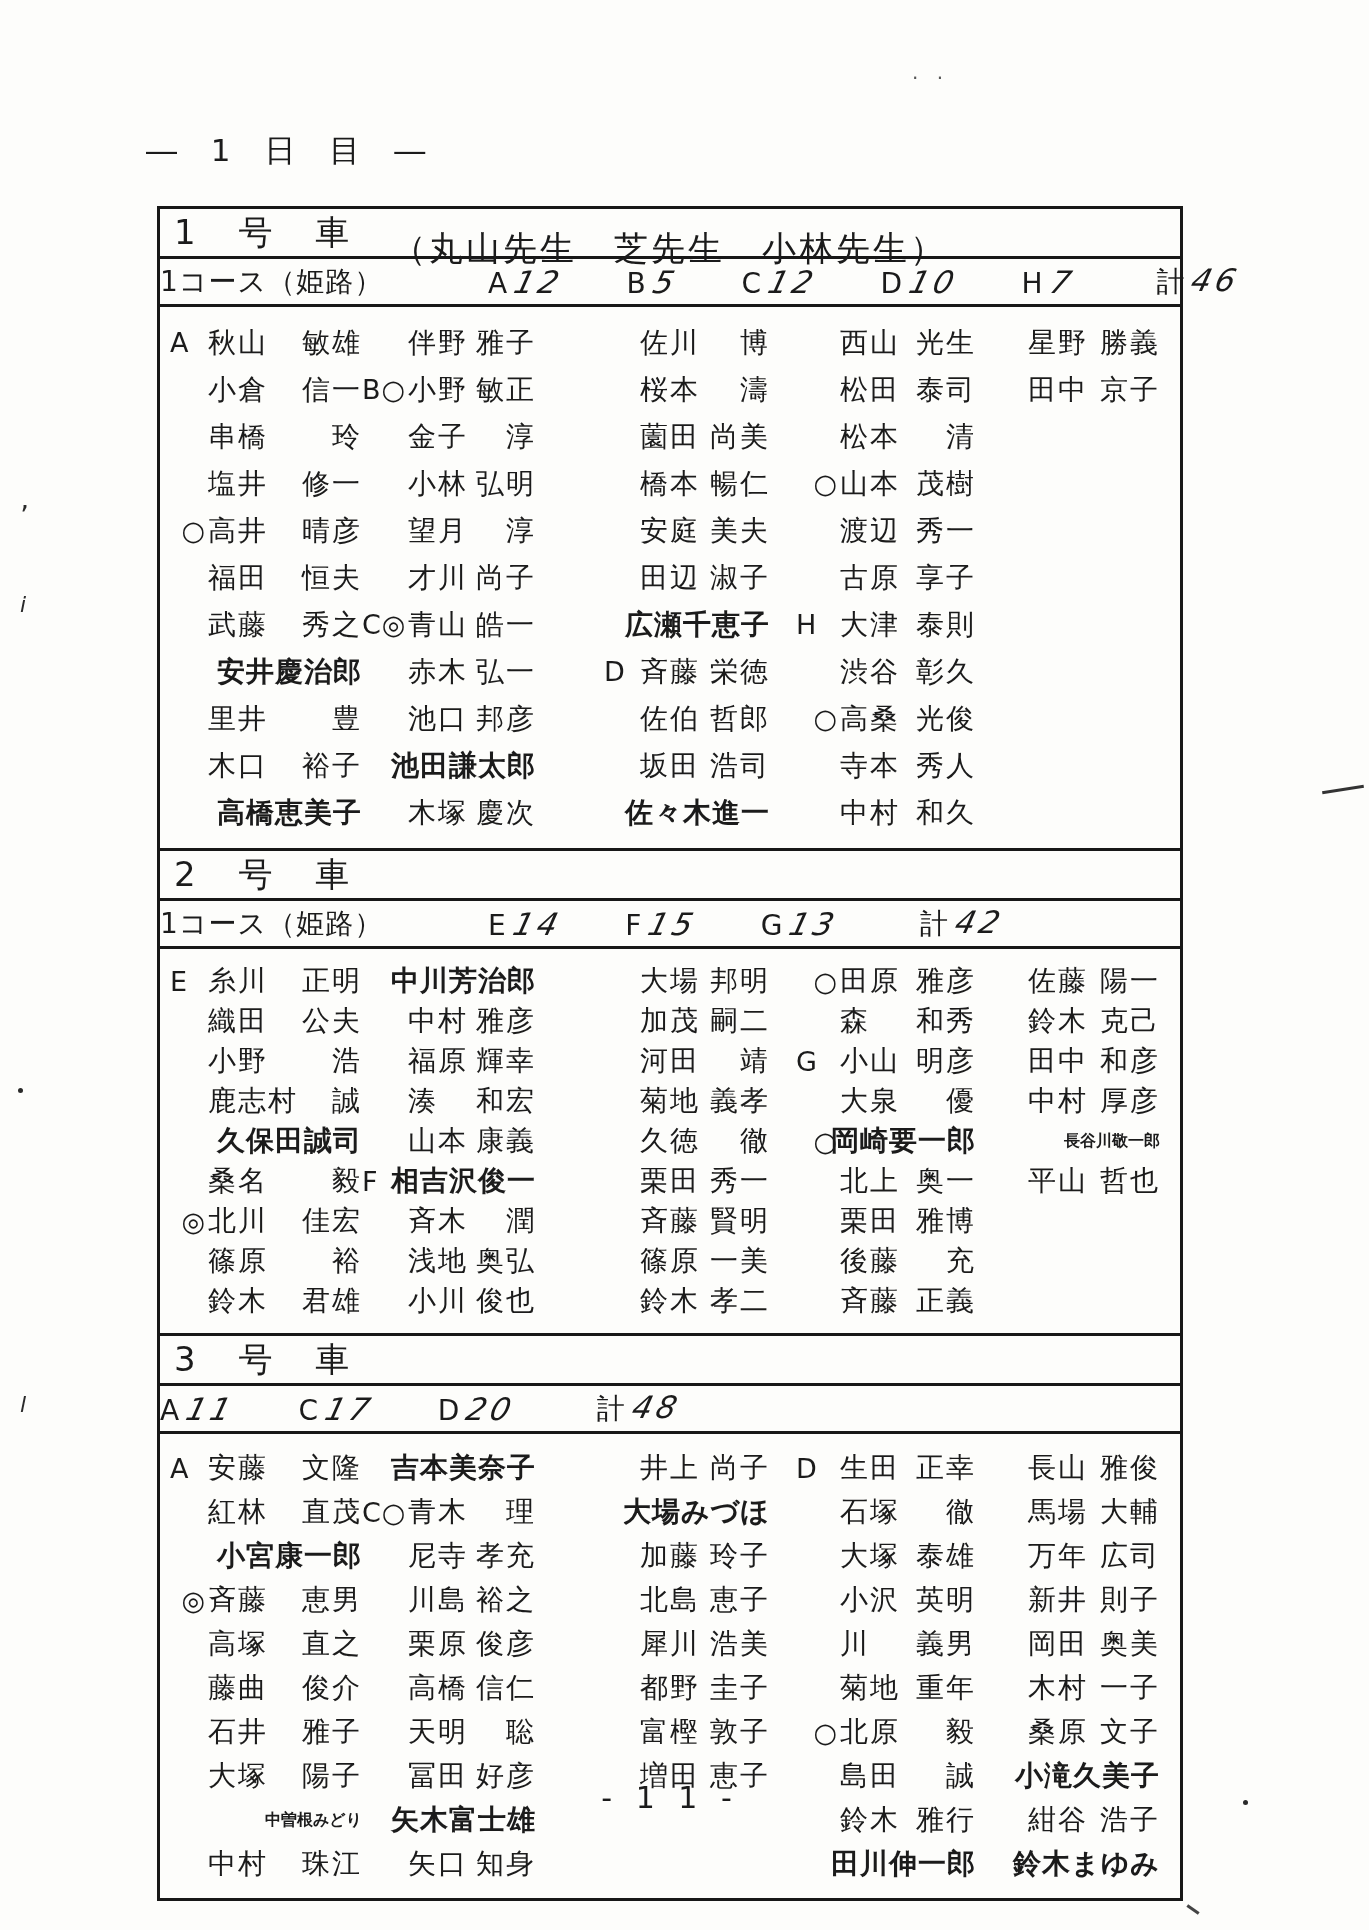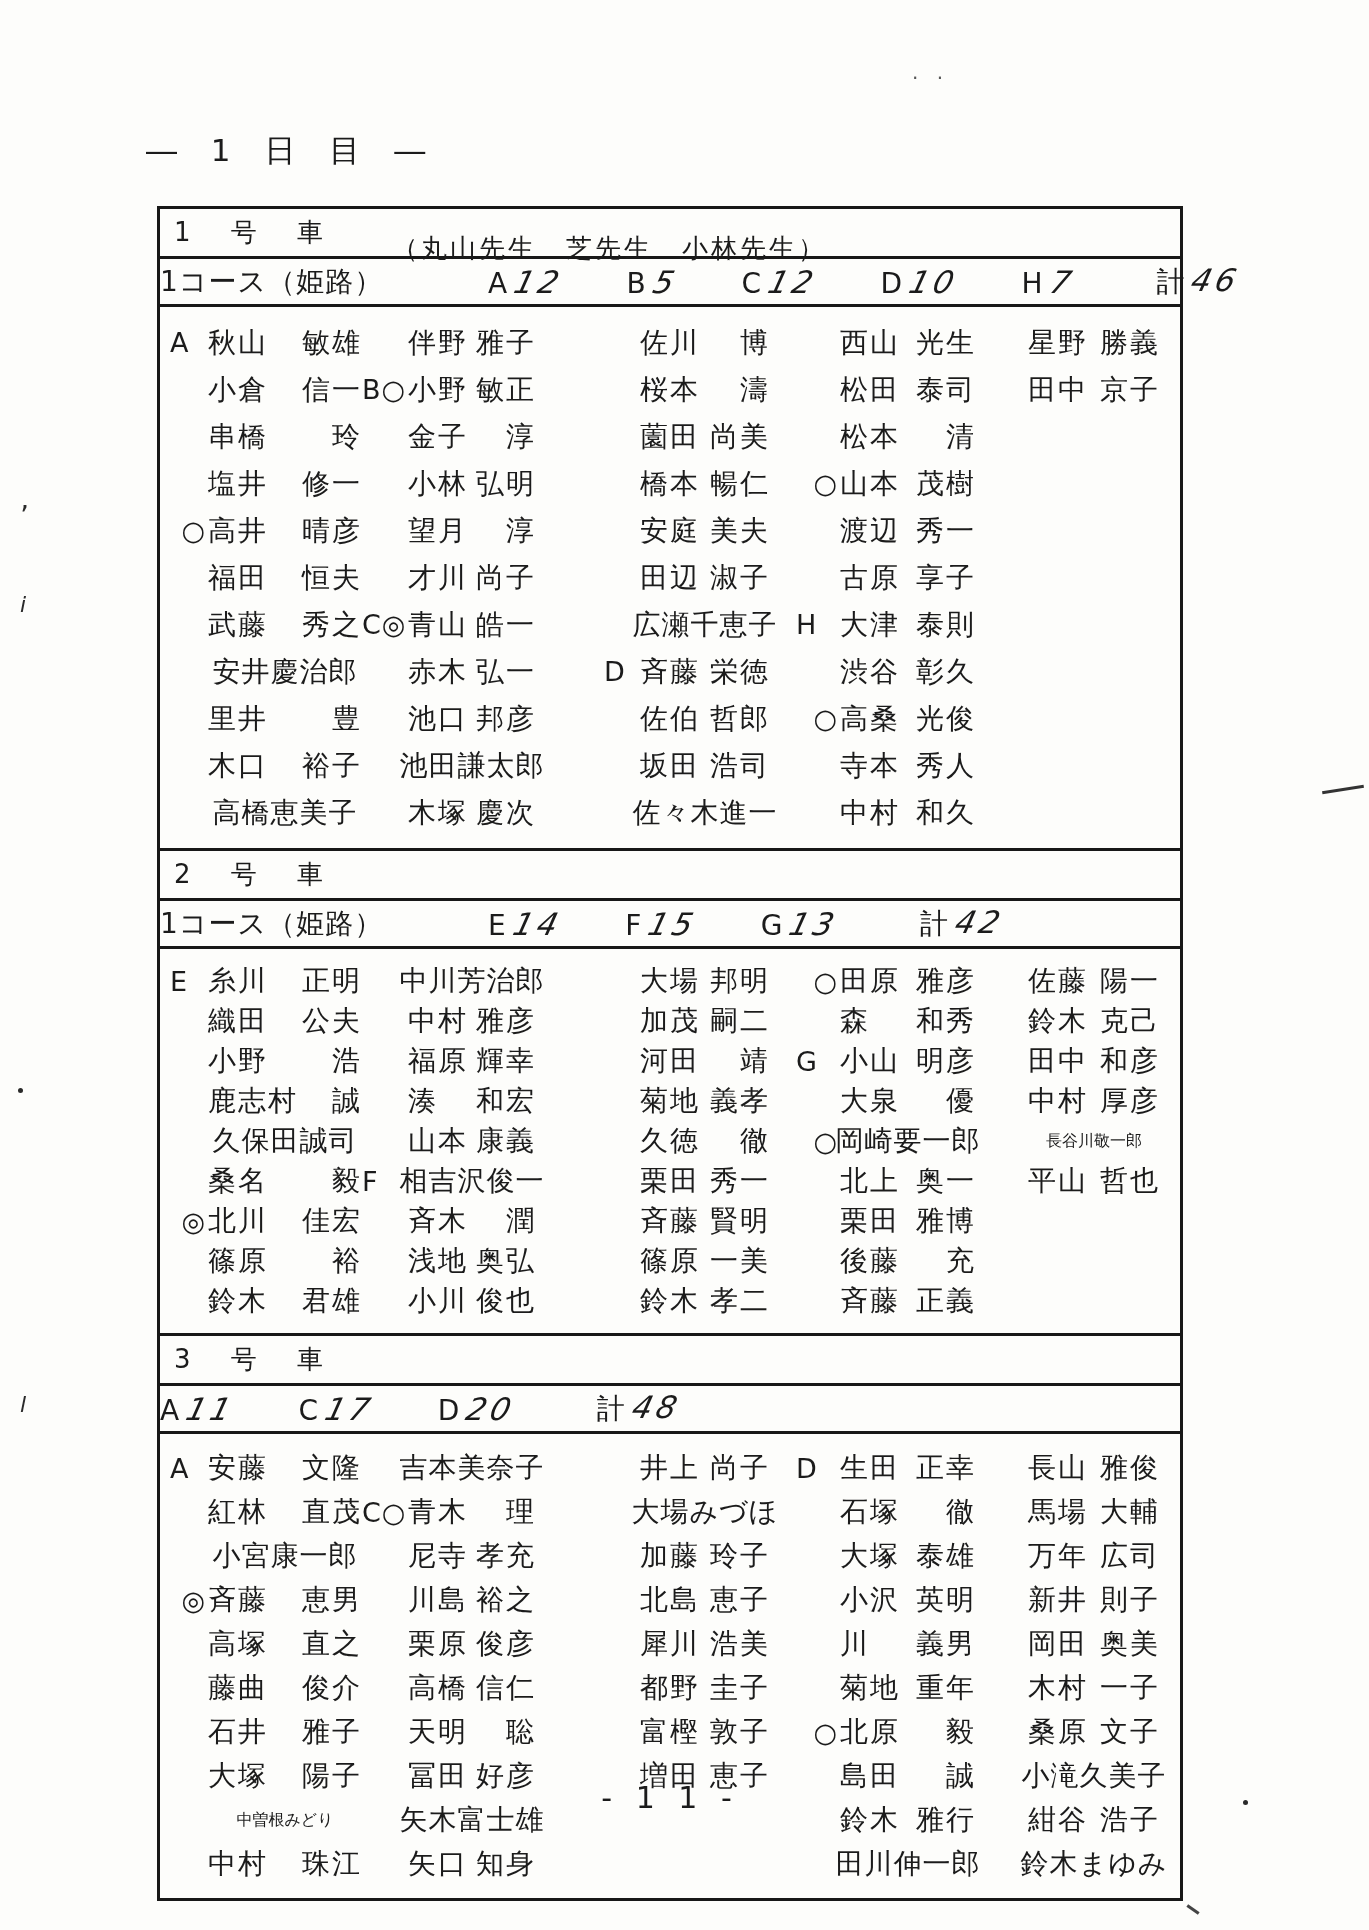--- a/index.html
+++ b/index.html
@@ -12,21 +12,21 @@
   .day-title{
     position:absolute;left:146px;top:130px;
     font-size:31px;letter-spacing:12px;white-space:nowrap;
   }
   .tables{position:absolute;left:157px;top:206px;width:1026px;}
   .bus{border:3px solid #181818;background:#fdfdfb;}
   .bus + .bus{margin-top:-3px;}
   .bus-header{
     height:47px;display:flex;align-items:center;
     border-bottom:3px solid #181818;padding-left:14px;
-    font-size:26px;white-space:nowrap;
+    font-size:34px;white-space:nowrap;
   }
   .bus-no{letter-spacing:16px;width:218px;flex:none;}
   .bus-teachers{letter-spacing:3px;margin-top:32px;}
   .course-row{
     height:45px;display:flex;align-items:center;
     border-bottom:3px solid #181818;
     font-size:28px;white-space:nowrap;
   }
   .course-label{width:328px;flex:none;letter-spacing:1px;}
   .count-item{display:flex;align-items:baseline;margin-right:64px;flex:none;}
@@ -41,21 +41,21 @@
     display:grid;
     grid-template-columns:38px 154px 46px 128px 68px 36px 130px 26px 44px 136px 52px 132px;
     align-items:center;font-size:28px;
   }
   .bus-1 .row{height:47px;}
   .bus-2 .row{height:40px;}
   .bus-3 .row{height:44px;}
   .pfx{font-size:27px;white-space:nowrap;letter-spacing:1px;}
   .pfx.adj{text-align:right;padding-right:2px;}
   .nm{display:flex;justify-content:space-between;white-space:nowrap;overflow:visible;}
-  .nm.solid{justify-content:center;}
+  .nm.solid{justify-content:flex-end;font-weight:bold;}
   .sn,.gn{letter-spacing:2px;white-space:nowrap;}
   .nm.solid .sn{letter-spacing:1px;}
   .nm.long .sn{font-size:16px;letter-spacing:0;}
   .page-number{
     position:absolute;top:1780px;left:157px;width:1026px;text-align:center;
     font-size:30px;letter-spacing:7px;
   }
   
   .artifact{position:absolute;color:#2a2a2a;}
   .a-quote{left:20px;top:500px;font-size:28px;}

